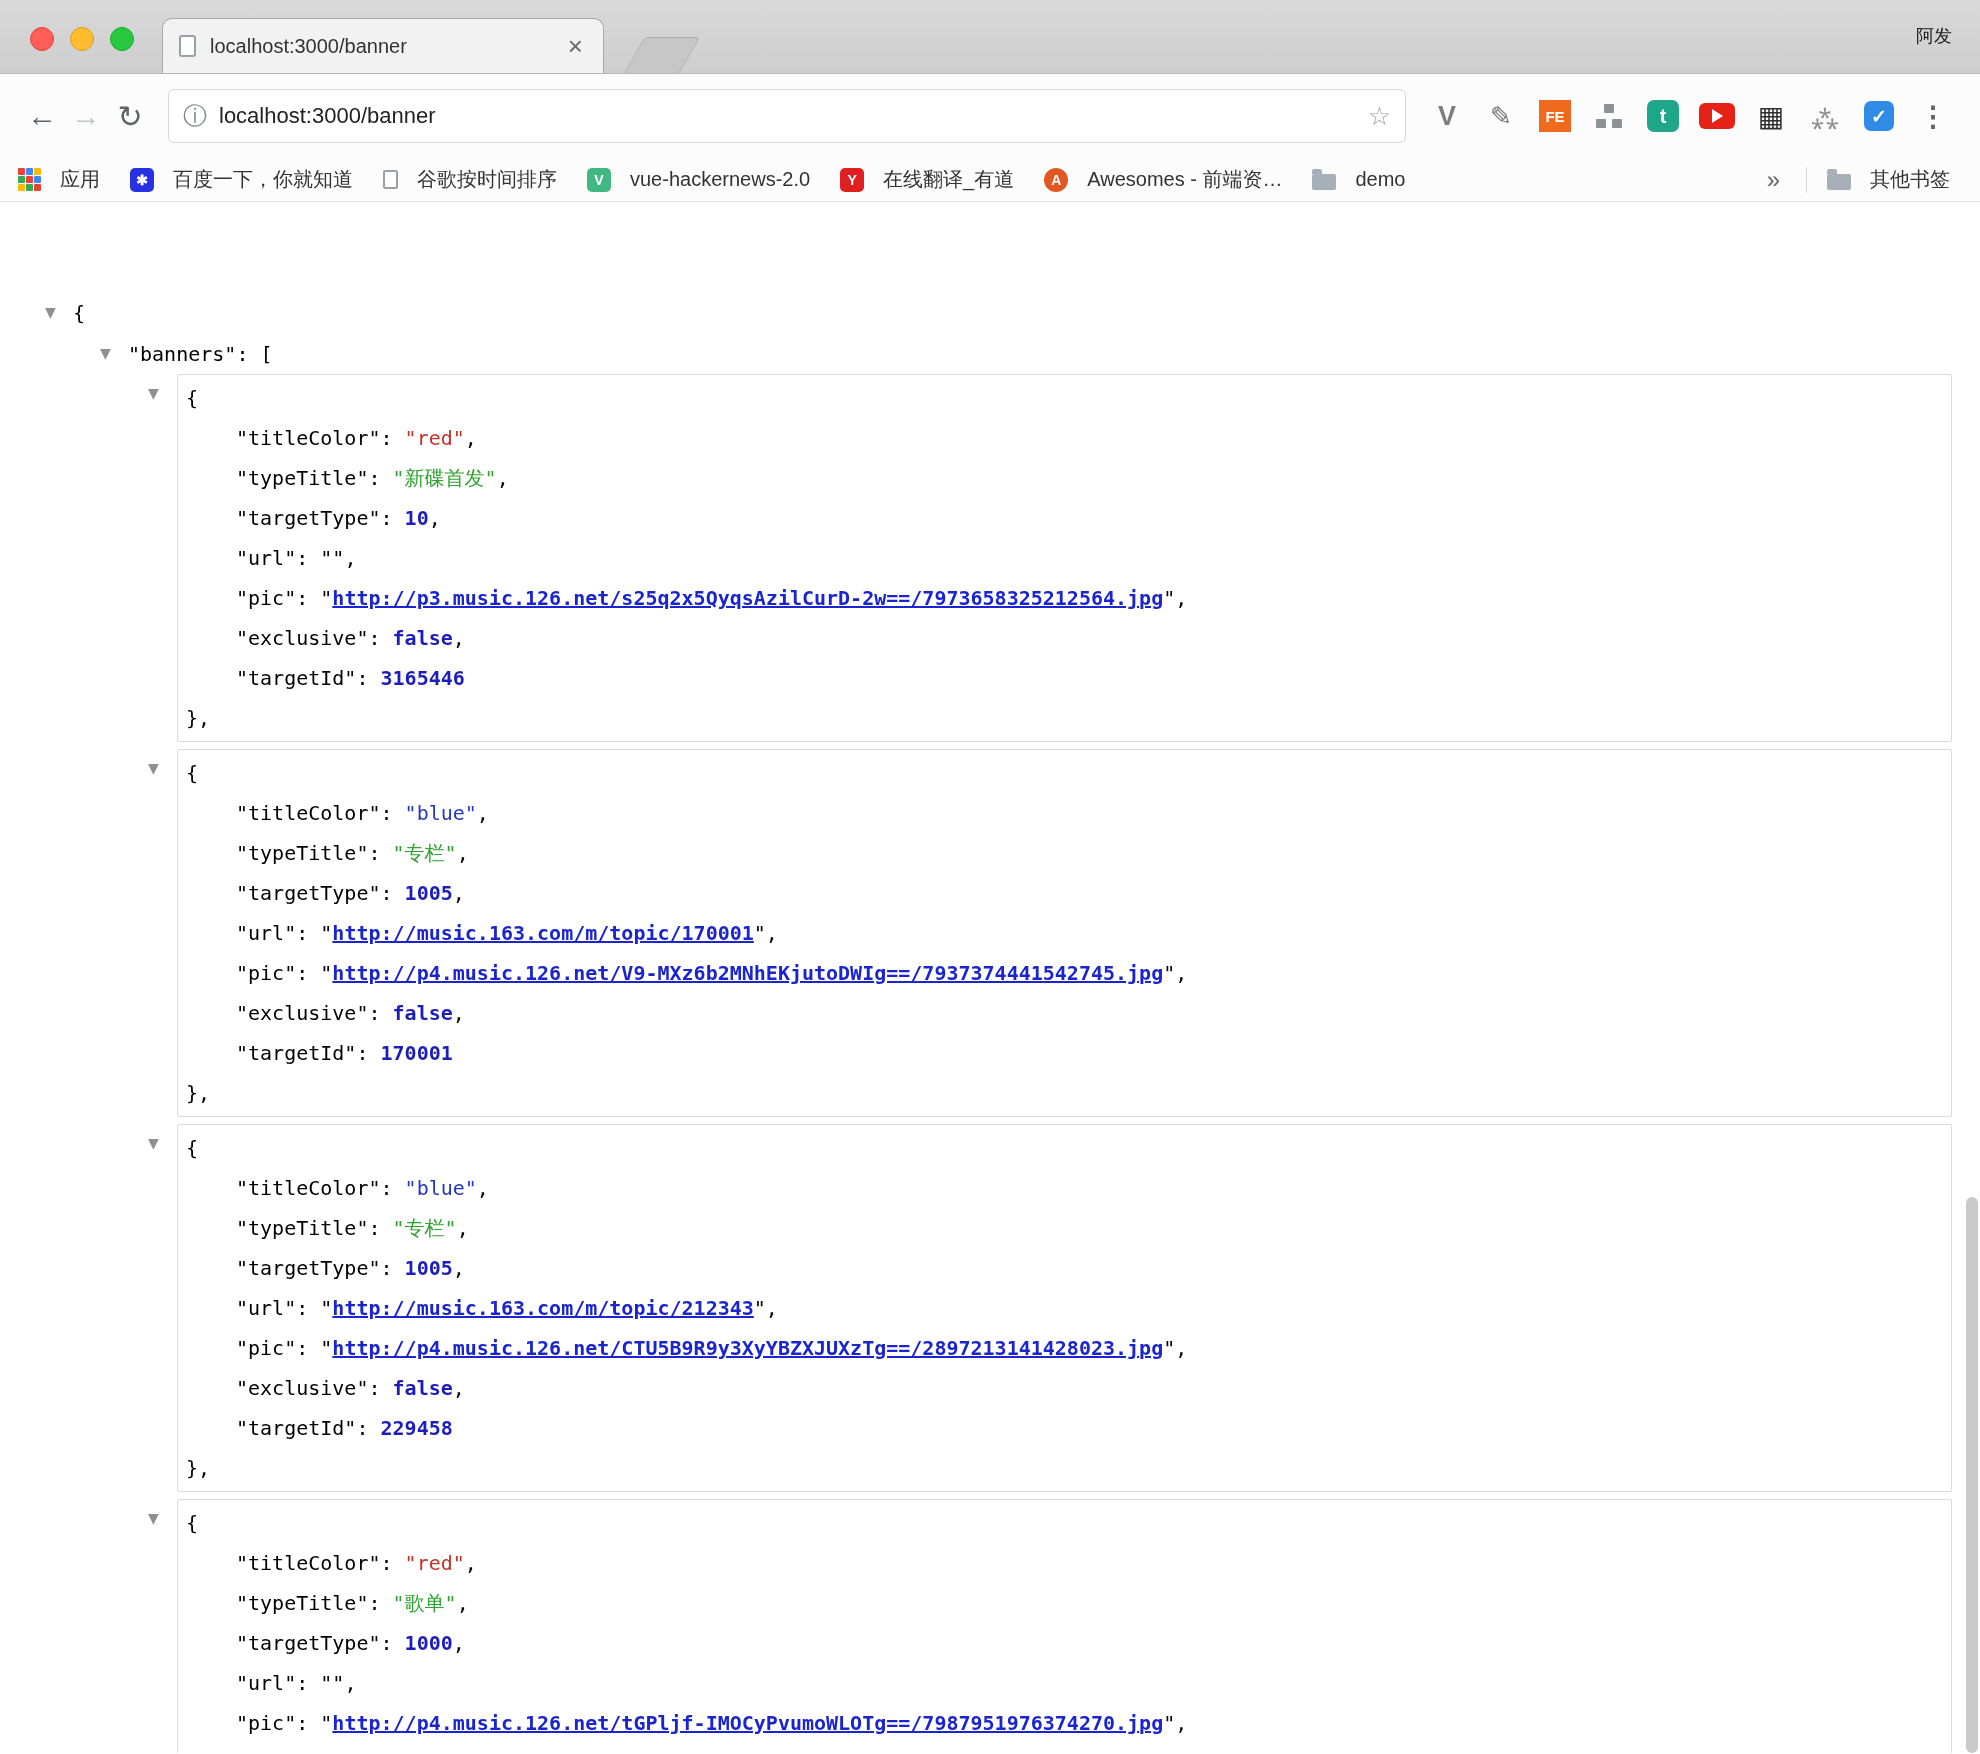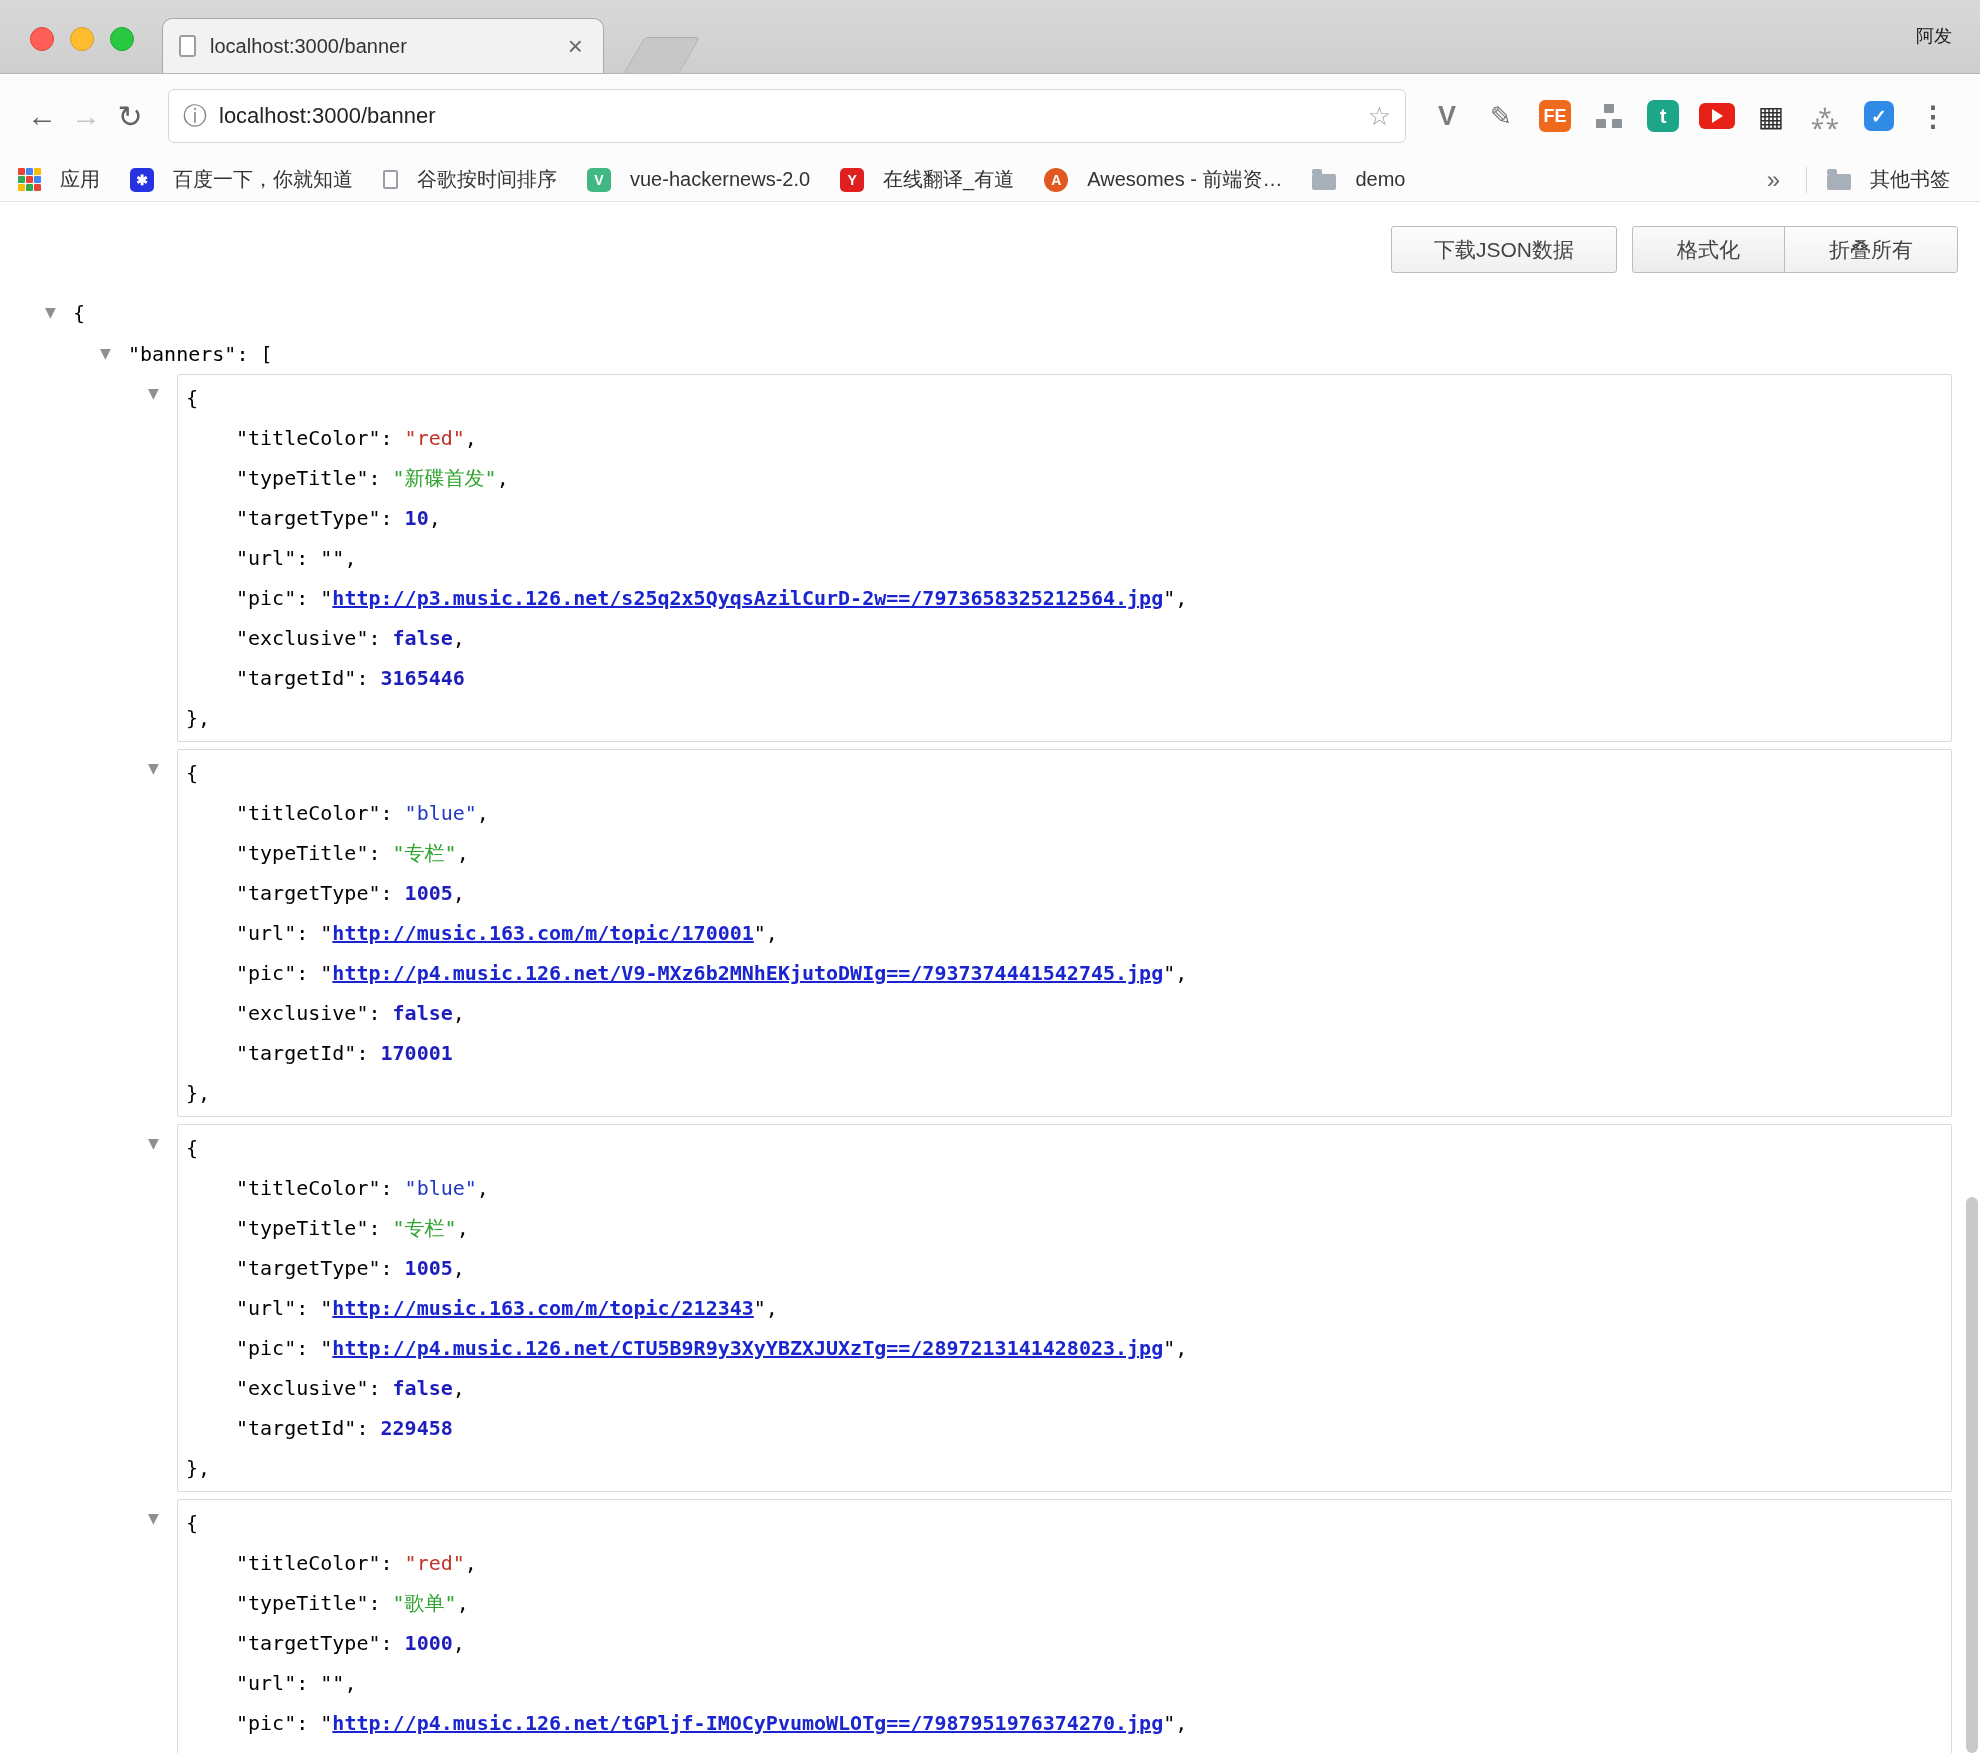--- a/index.html
+++ b/index.html
@@ -34,22 +34,22 @@
   .nav-btn.disabled { color:#c3c6c9; }
   .addressbar { flex:1; height:54px; margin-left:16px; background:#fff; border:1px solid #d6d6d6;
                 border-radius:6px; display:flex; align-items:center; padding:0 14px; }
   .info-ic { font-size:24px; color:#80868b; margin-right:12px; cursor:pointer; }
   .url { font-size:22px; color:#222; flex:1; white-space:nowrap; overflow:hidden; }
   .star { font-size:26px; color:#9aa0a6; cursor:pointer; }
   .ext-icons { display:flex; align-items:center; margin-left:14px; flex:none; }
   .ext { width:54px; height:40px; display:flex; align-items:center; justify-content:center; cursor:pointer; }
   .v-letter { font-size:27px; font-weight:bold; color:#7d7d7d; }
   .pen { font-size:26px; color:#6f6f6f; }
-  .fe-badge { width:32px; height:32px; background:#f06a1d; border-radius:6px; color:#fff;
-              font-weight:bold; font-size:18px; display:flex; align-items:center; justify-content:center; }
+  .fe-badge { width:32px; height:32px; background:#f06a1d; border-radius:0; color:#fff;
+              font-weight:bold; font-size:15px; display:flex; align-items:center; justify-content:center; }
   .org-ic { width:28px; height:28px; position:relative; }
   .org-ic i { position:absolute; background:#8d9297; width:10px; height:9px; border-radius:1px; }
   .org-ic i:nth-child(1){ left:9px; top:2px; }
   .org-ic i:nth-child(2){ left:1px; bottom:2px; }
   .org-ic i:nth-child(3){ right:1px; bottom:2px; }
   .t-badge { width:32px; height:32px; background:#1ea689; border-radius:7px; color:#fff;
              font-weight:bold; font-size:20px; display:flex; align-items:center; justify-content:center; }
   .yt-badge { width:36px; height:26px; background:#e62117; border-radius:6px;
               display:flex; align-items:center; justify-content:center; }
   .yt-badge i { width:0; height:0; border-left:11px solid #fff; border-top:7px solid transparent;
@@ -231,27 +231,20 @@
       <span class="overflow-ch">»</span>
       <span class="bm-sep"></span>
       <span class="bm" style="margin-right:12px">
         <span class="folder-ic"></span>
         <span>其他书签</span>
       </span>
     </span>
   </div>
 
   <div class="content">
-    <div class="actions">
-      <button class="btn download">下载JSON数据</button>
-      <span class="seg">
-        <button class="btn">格式化</button>
-        <button class="btn">折叠所有</button>
-      </span>
-    </div>
     <div class="json-tree">
         <div class="jline root"><span class="tri">▼</span><span class="punc">{</span></div>
         <div class="jline root lvl1"><span class="tri">▼</span><span class="jkey">"banners"</span><span class="punc">: [</span></div>
         <div class="obj-box">
           <span class="tri tri-out">▼</span>
           <div class="jline brace"><span class="punc">{</span></div>
           <div class="jline fld"><span class="jkey">"titleColor"</span><span class="punc">: </span><span class="jstr" style="color: rgb(194, 50, 40);">"red"</span><span class="punc">,</span></div>
           <div class="jline fld"><span class="jkey">"typeTitle"</span><span class="punc">: </span><span class="jstr">"新碟首发"</span><span class="punc">,</span></div>
           <div class="jline fld"><span class="jkey">"targetType"</span><span class="punc">: </span><span class="jnum">10</span><span class="punc">,</span></div>
           <div class="jline fld"><span class="jkey">"url"</span><span class="punc">: </span><span class="punc">""</span><span class="punc">,</span></div>

